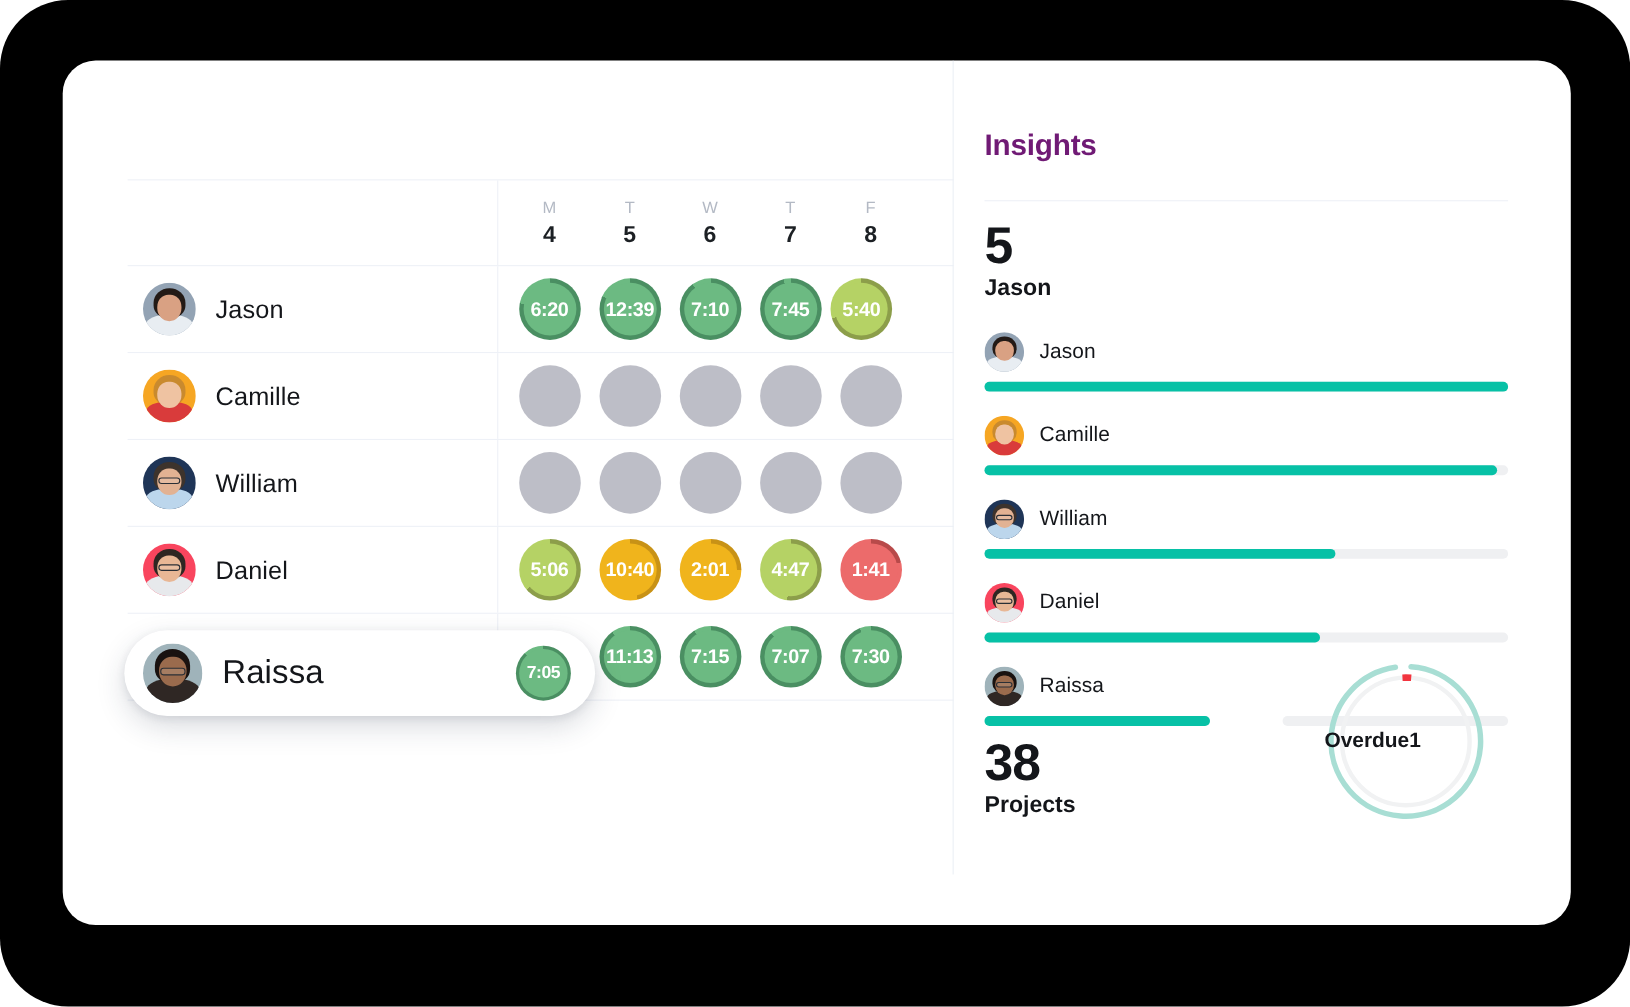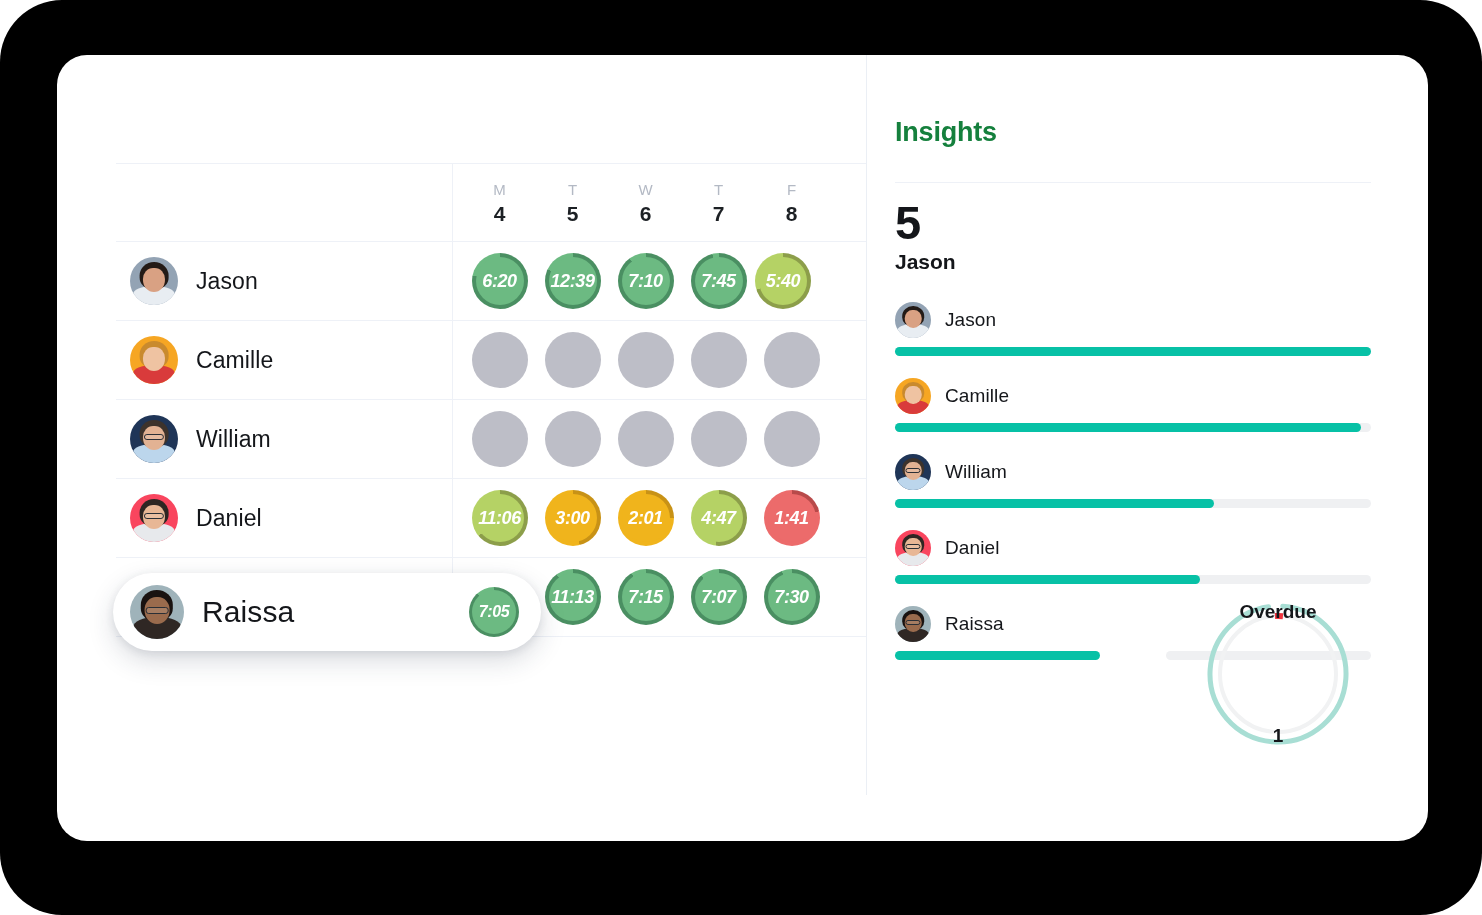--- a/index.html
+++ b/index.html
@@ -136,21 +136,20 @@
   }
 
   
   .bubble {
     position: relative;
     width: 56px; height: 56px;
     border-radius: 50%;
     display: flex;
     align-items: center;
     justify-content: center;
-    font-style: italic;
   }
   .bubble.small { width: 50px; height: 50px; }
   .bubble .ring {
     position: absolute;
     inset: 0;
     border-radius: 50%;
   }
   .bubble .core {
     position: absolute;
     inset: 4px;
@@ -203,21 +202,21 @@
   #insights {
     position: absolute;
     left: 810px; top: 0;
     width: 561px; height: 786px;
   }
   #insights-title {
     position: absolute;
     left: 28px; top: 62px;
     font-size: 27px;
     font-weight: 700;
-    color: #15803d;
+    color: #701a75;
     letter-spacing: -.2px;
   }
   #insights-hr {
     position: absolute;
     left: 28px; top: 127px;
     width: 476px; height: 1px;
     background: #eef1f7;
   }
   .stat-num {
     font-size: 47px;
@@ -278,23 +277,23 @@
   #overdue-donut {
     position: absolute;
     left: 337px; top: 545px;
     width: 148px; height: 148px;
   }
   #overdue-donut svg { display: block; }
   #overdue-text {
     position: absolute;
     inset: 0;
     display: flex;
-    flex-direction: column;
-    align-items: center;
-    justify-content: space-between;
+    flex-direction: row;
+    align-items: center;
+    justify-content: flex-start;
     pointer-events: none;
   }
   #overdue-label {
     font-size: 19px;
     font-weight: 700;
     color: #14161a;
     line-height: 24px;
   }
   #overdue-count {
     font-size: 19px;
@@ -459,28 +458,28 @@
                 <div class="av-glass" style="width: 20.16px; height: 6.24px; top: 19.2px;"></div>
               </div>
               <div class="user-name">Daniel</div>
             </div>
             <div class="ts-days-cell">
               <div class="days-inner">
                 <div class="day-col" style="display: flex; justify-content: center;">
                   <div class="bubble">
                     <div class="ring" style="background: conic-gradient(rgb(140, 158, 74) 0deg, rgb(140, 158, 74) 230deg, rgb(181, 210, 101) 230deg, rgb(181, 210, 101) 360deg);"></div>
                     <div class="core" style="background: rgb(181, 210, 101);"></div>
-                    <div class="label">11:06</div>
+                    <div class="label">5:06</div>
                   </div>
                 </div>
                 <div class="day-col" style="display: flex; justify-content: center;">
                   <div class="bubble">
                     <div class="ring" style="background: conic-gradient(rgb(200, 146, 22) 0deg, rgb(200, 146, 22) 166deg, rgb(240, 180, 28) 166deg, rgb(240, 180, 28) 360deg);"></div>
                     <div class="core" style="background: rgb(240, 180, 28);"></div>
-                    <div class="label">3:00</div>
+                    <div class="label">10:40</div>
                   </div>
                 </div>
                 <div class="day-col" style="display: flex; justify-content: center;">
                   <div class="bubble">
                     <div class="ring" style="background: conic-gradient(rgb(200, 146, 22) 0deg, rgb(200, 146, 22) 90deg, rgb(240, 180, 28) 90deg, rgb(240, 180, 28) 360deg);"></div>
                     <div class="core" style="background: rgb(240, 180, 28);"></div>
                     <div class="label">2:01</div>
                   </div>
                 </div>
                 <div class="day-col" style="display: flex; justify-content: center;">
@@ -637,20 +636,24 @@
               </div>
               <div class="ul-name">Raissa</div>
             </div>
             <div class="bar-track split">
               <div class="track-right" style="left: 57%; right: 0px; background: rgb(239, 240, 242);"></div>
               <div class="bar-fill" style="width: 43%; background: rgb(7, 193, 166);"></div>
             </div>
           </div>
         </div>
 
+      <div id="projects-stat">
+        <div class="stat-num">38</div>
+        <div class="stat-label">Projects</div>
+      </div>
 
       <div id="overdue-donut">
         <svg width="148" height="148" viewBox="0 0 148 148">
           <circle id="donut-outer" cx="74" cy="74" r="68" fill="none" stroke-width="5" stroke-linecap="round" transform="rotate(-86 74 74)" stroke="#a8ded4" stroke-dasharray="412.30261985712445 427.2566008882119"></circle>
           <circle id="donut-inner-track" cx="74" cy="74" r="58" fill="none" stroke-width="4" stroke="#f1f2f3"></circle>
           <circle id="donut-red-seg" cx="74" cy="74" r="58" fill="none" stroke-width="6" stroke-linecap="butt" transform="rotate(-93 74 74)" stroke="#f2353f" stroke-dasharray="8.017344451961153 364.424747816416"></circle>
         </svg>
         <div id="overdue-text">
           <div id="overdue-label">Overdue</div>
           <div id="overdue-count">1</div>

